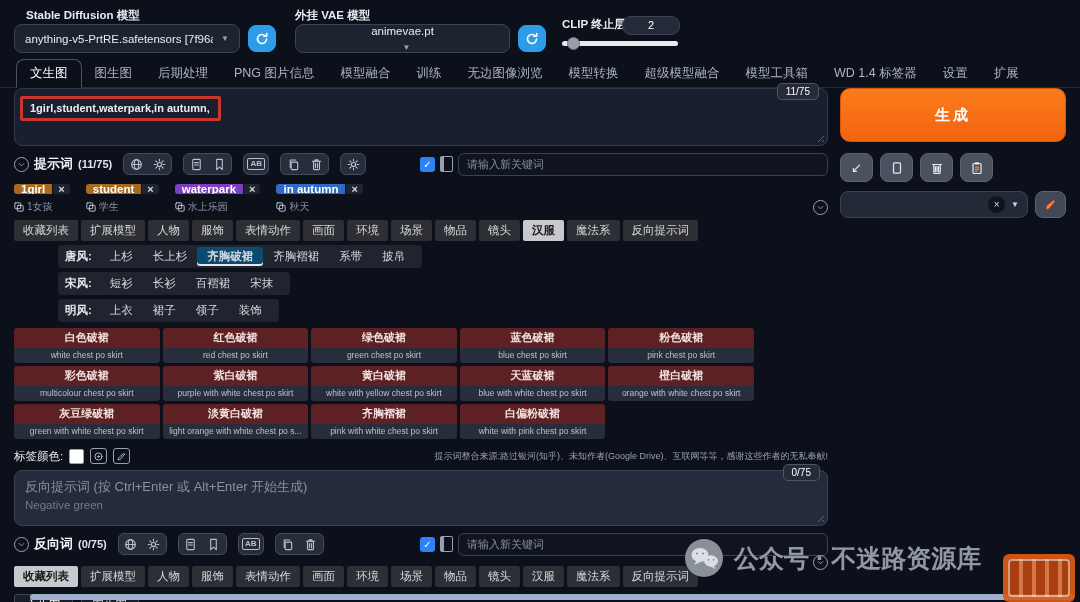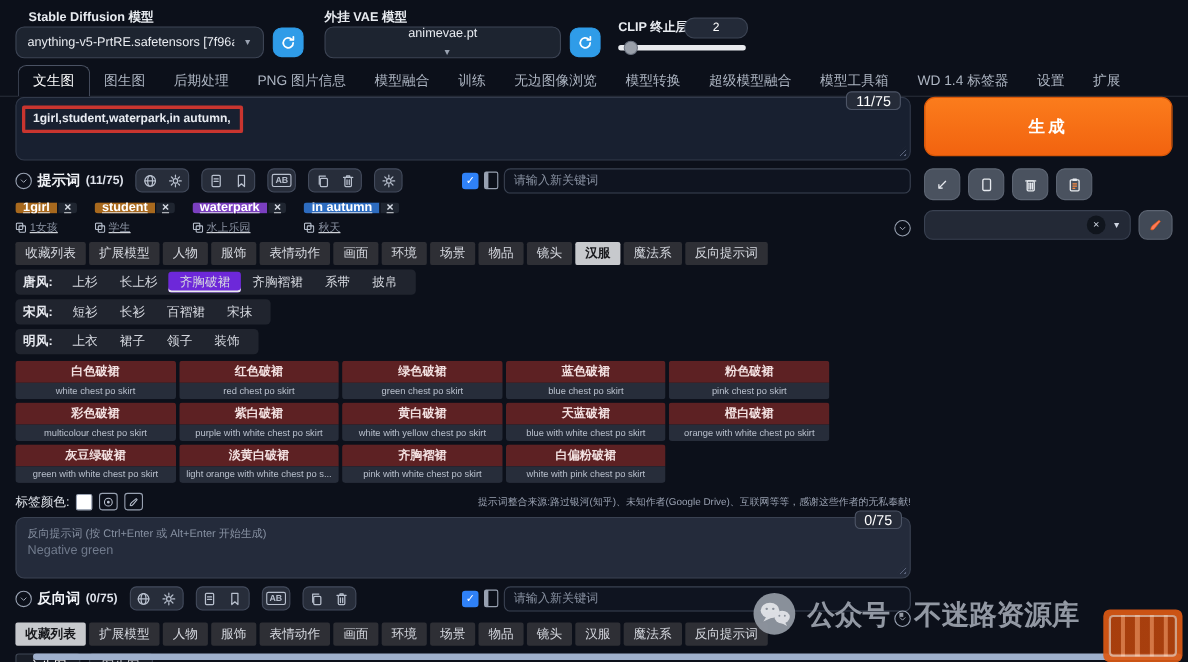--- a/index.html
+++ b/index.html
@@ -39,21 +39,21 @@
   .tab.active {
     color:#fff; background:#0c101a; border:1px solid #4a5263; border-bottom:1px solid #0c101a;
     border-radius:8px 8px 0 0; margin-bottom:-1px; z-index:1;
   }
   
   .leftcol { left:14px; top:88px; width:814px; }
   .prompt-box { position:relative; height:58px; background:#182030; border:1px solid #323a4b; border-radius:8px; cursor:text; }
   .counter-badge {
     position:absolute; top:-6px; right:8px; z-index:2;
     background:#252b38; border:1px solid #4d5566; border-radius:5px;
-    padding:0 8px; font-size:13px; line-height:15px; color:#fff;
+    padding:0 8px; font-size:10px; line-height:15px; color:#fff;
   }
   .red-box {
     position:absolute; left:5px; top:7px; border:3px solid #c9352f; border-radius:2px;
     padding:3px 8px 4px 7px; font-size:11px; font-weight:600; color:#e9ecf2; white-space:nowrap;
   }
   .resize-h {
     position:absolute; right:3px; bottom:3px; width:9px; height:9px; cursor:nwse-resize;
     background:repeating-linear-gradient(135deg, transparent 0 2px, #59627a 2px 3px);
     clip-path:polygon(100% 0,100% 100%,0 100%);
   }
@@ -65,49 +65,49 @@
   .ibtn { width:18px; height:16px; display:flex; align-items:center; justify-content:center; border-radius:3px; cursor:pointer; color:#b9c1cf; }
   .ab-glyph { font-size:8px; font-weight:700; border:1px solid #b9c1cf; border-radius:2px; padding:0 2px; line-height:10px; }
   .isvg { stroke:#b9c1cf; fill:none; stroke-width:1.2; stroke-linecap:round; stroke-linejoin:round; }
   .kw-wrap { margin-left:auto; display:flex; align-items:center; gap:5px; width:408px; }
   .kw-check { width:15px; height:15px; background:#2f81f7; border-radius:3px; color:#fff; font-size:10px; display:flex; align-items:center; justify-content:center; cursor:pointer; flex:none; }
   .kw-book { width:13px; height:16px; border:1.3px solid #98a1b1; border-radius:2px; border-left-width:4px; flex:none; cursor:pointer; }
   .kw-input { flex:1; height:23px; background:#0f1420; border:1px solid #3a4252; border-radius:6px; color:#cfd6e2; font-size:11px; padding:0 8px; outline:none; font-family:inherit; }
   .kw-input::placeholder { color:#8790a0; }
   
   .tags-row { margin-top:8px; display:flex; gap:16px; position:relative; height:30px; }
-  .tag { display:flex; flex-direction:column; gap:6px;text-decoration:underline; }
+  .tag { display:flex; flex-direction:column; gap:6px; }
   .tag-pill { display:flex; align-items:stretch; height:17px; border-radius:3px; overflow:hidden; font-size:11.5px; font-weight:700; cursor:pointer; }
   .tag-label { padding:0 7px; color:#fff; display:flex; align-items:center; }
   .tag-x { background:#1f2530; border-left:1px solid #0c101a; color:#d6dbe4; padding:0 5px; display:flex; align-items:center; font-size:11px; cursor:pointer; }
   .tag-tr { display:flex; align-items:center; gap:3px; font-size:10px; color:#8b93a3; }
   .chev-circle { width:15px; height:15px; border:1.4px solid #98a1b1; border-radius:50%; display:flex; align-items:center; justify-content:center; cursor:pointer; }
   
   .cat-row { margin-top:6px; display:flex; gap:3px; }
   .cat { background:#2e2f35; color:#d5d8df; font-size:11.5px; padding:3px 9px; border-radius:2px; white-space:nowrap; cursor:pointer; }
   .cat.active { background:#c7c9cd; color:#17181c; font-weight:600; }
-  .sub-row { display:flex; align-items:center; background:#20242e; border-radius:4px; padding:2px 7px; margin-top:4px; width:max-content; }
+  .sub-row { display:flex; align-items:center; background:#20242e; border-radius:4px; padding:2px 7px; margin-top:4px; width:max-content;margin-left:44px; }
   .sub-label { font-size:11.5px; color:#e6e9ef; font-weight:700; margin-right:8px; white-space:nowrap; }
   .sub-item { font-size:11.5px; color:#d5d8df; padding:2px 10px; border-radius:3px; white-space:nowrap; cursor:pointer; }
-  .sub-item.active { background:#6d28d9; box-shadow:inset 0 -2px 0 #e8eaee; }
+  .sub-item.active { background:#0c4a6e; box-shadow:inset 0 -2px 0 #e8eaee;font-weight:bold; }
   
   .grid { margin-top:6px; width:740px; display:grid; grid-template-columns:repeat(5,1fr); gap:3px;border-radius:28px; }
   .cell { border-radius:3px; overflow:hidden; cursor:pointer; }
   .cell-zh { background:#5d2123; color:#f2e0e0; font-size:11px; font-weight:700; text-align:center; padding:2px 0 3px; white-space:nowrap; }
   .cell-en { background:#272d3a; color:#b9c0cd; font-size:8.5px; text-align:center; padding:2px 4px 3px; white-space:nowrap; overflow:hidden; text-overflow:ellipsis; }
   
   .tagcolor-row { margin-top:9px; display:flex; align-items:center; gap:6px; }
   .tc-label { font-size:11.5px; color:#dfe3ea; }
   .swatch { width:15px; height:15px; background:#fff; border:1px solid #98a1b1; border-radius:2px; cursor:pointer; }
   .mini-icon { width:17px; height:16px; border:1px solid #98a1b1; border-radius:3px; display:flex; align-items:center; justify-content:center; cursor:pointer; }
   .credit { margin-left:auto; font-size:9px; color:#98a0b0; white-space:nowrap; }
   
   .neg-wrap { position:relative; margin-top:6px; }
   .neg-box { height:56px; background:#242b3b; border:1px solid #3a4252; border-radius:8px; padding:7px 10px; position:relative; cursor:text; }
-  .ph1 { font-size:10px; color:#8791a2; }
+  .ph1 { font-size:13px; color:#8791a2; }
   .ph2 { font-size:11.5px; color:#707a8c; margin-top:3px; }
   .bottom-tabs { margin-top:7px; display:flex; gap:8px; }
   .btab { border:1px solid #3f4654; background:#191e28; color:#d5d8df; font-size:11.5px; padding:3px 11px; border-radius:3px; cursor:pointer; }
   .btab.active { box-shadow:inset 0 -2px 0 #e8eaee; color:#fff; }
   
   .rightcol { left:840px; top:88px; width:226px; }
   .generate {
     height:54px; background:linear-gradient(180deg,#fb7c1c,#f2630f); border:1px solid #d95708;
     border-radius:10px; color:#fff; font-size:15px; font-weight:700; letter-spacing:3px;
     display:flex; align-items:center; justify-content:center; cursor:pointer;

